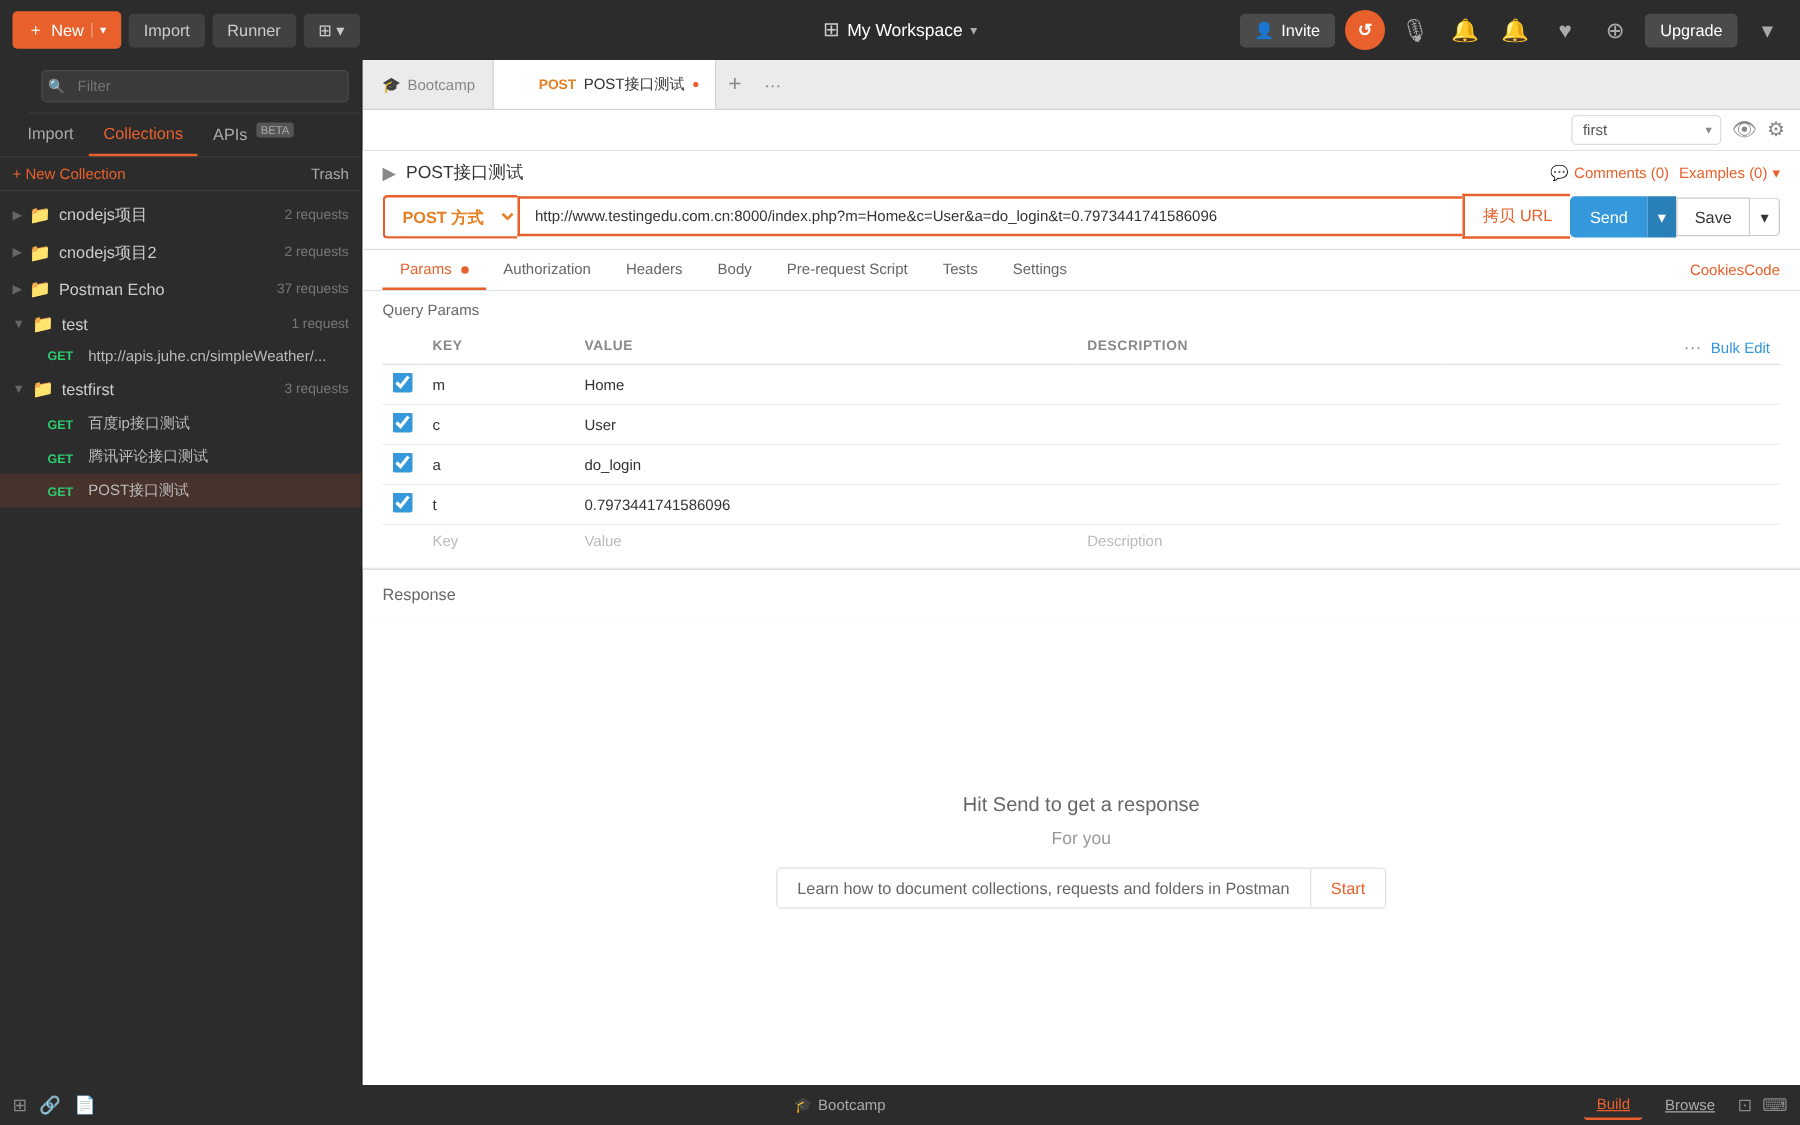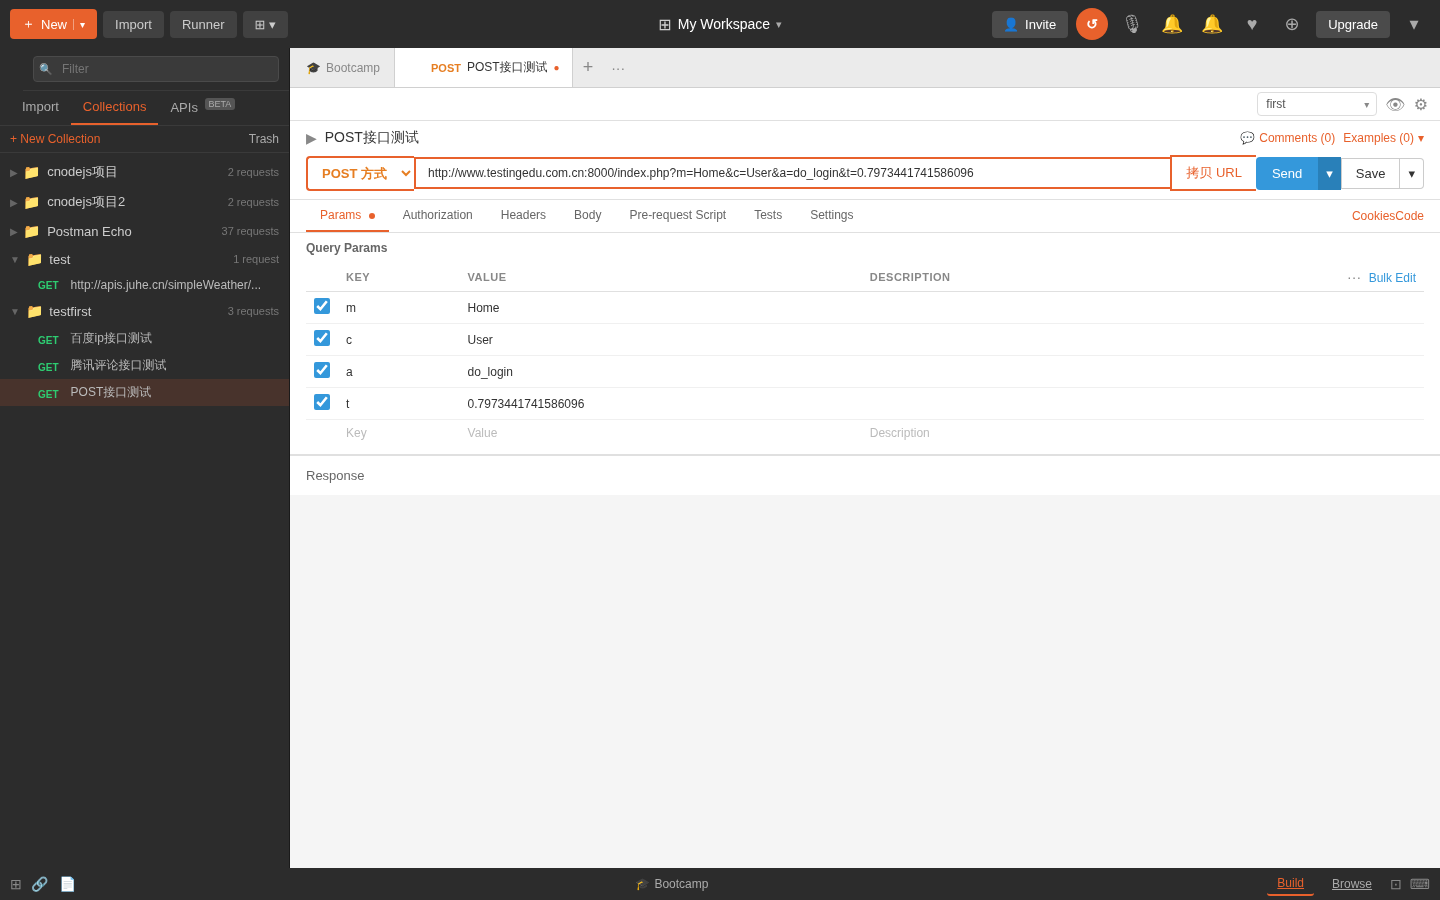--- a/index.html
+++ b/index.html
@@ -463,21 +463,21 @@
     }
 
     
     .query-params {
       background: white;
       padding: 8px 16px;
     }
     .query-params-title {
       font-size: 12px;
       color: #666;
-      font-weight: 700;
+      font-weight: 400;
       margin-bottom: 8px;
     }
     .params-table {
       width: 100%;
       border-collapse: collapse;
     }
     .params-table th {
       text-align: left;
       font-size: 11px;
       color: #888;
@@ -924,20 +924,28 @@
               <td></td>
             </tr>
           </tbody>
         </table>
       </div>
 
     </div>
 
     <div class="response-section">Response</div>
 
+    <div class="response-empty">
+      <div class="hit-send">Hit Send to get a response</div>
+      <div class="for-you">For you</div>
+      <div class="learn-bar">
+        <span class="learn-text">Learn how to document collections, requests and folders in Postman</span>
+        <button class="start-btn">Start</button>
+      </div>
+    </div>
 
   </div>
 
 </div>
 
 <div class="bottom-bar">
   <div class="bottom-bar-left">
     <span class="bottom-bar-icon">⊞</span>
     <span class="bottom-bar-icon">🔗</span>
     <span class="bottom-bar-icon">📄</span>

